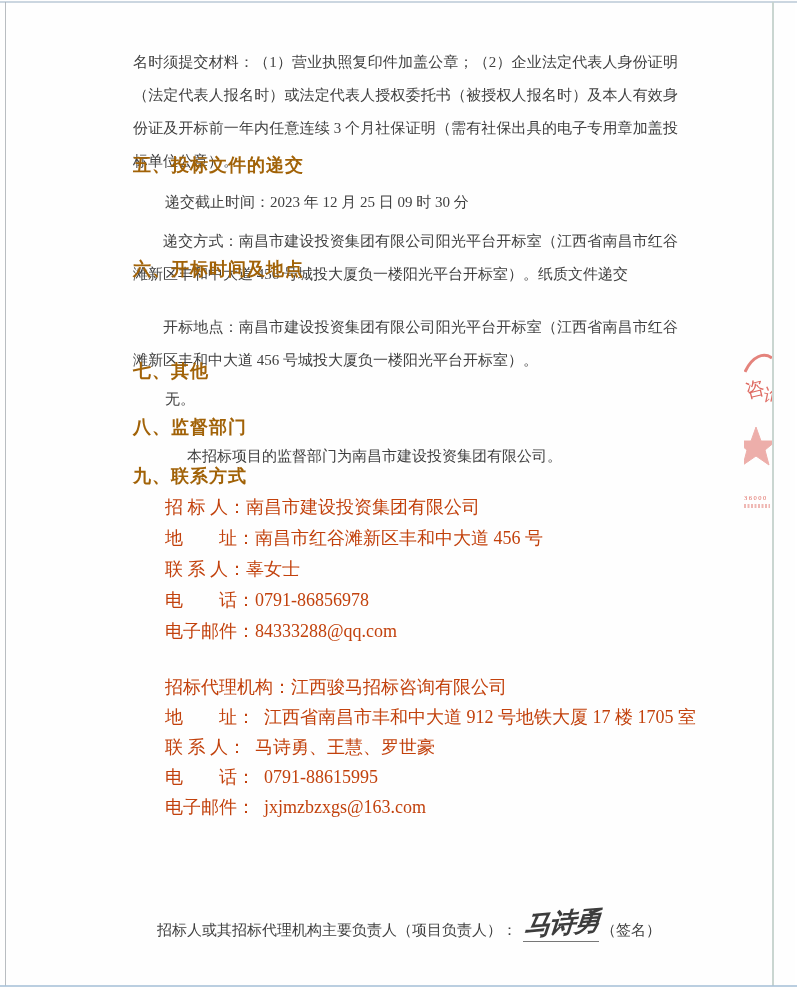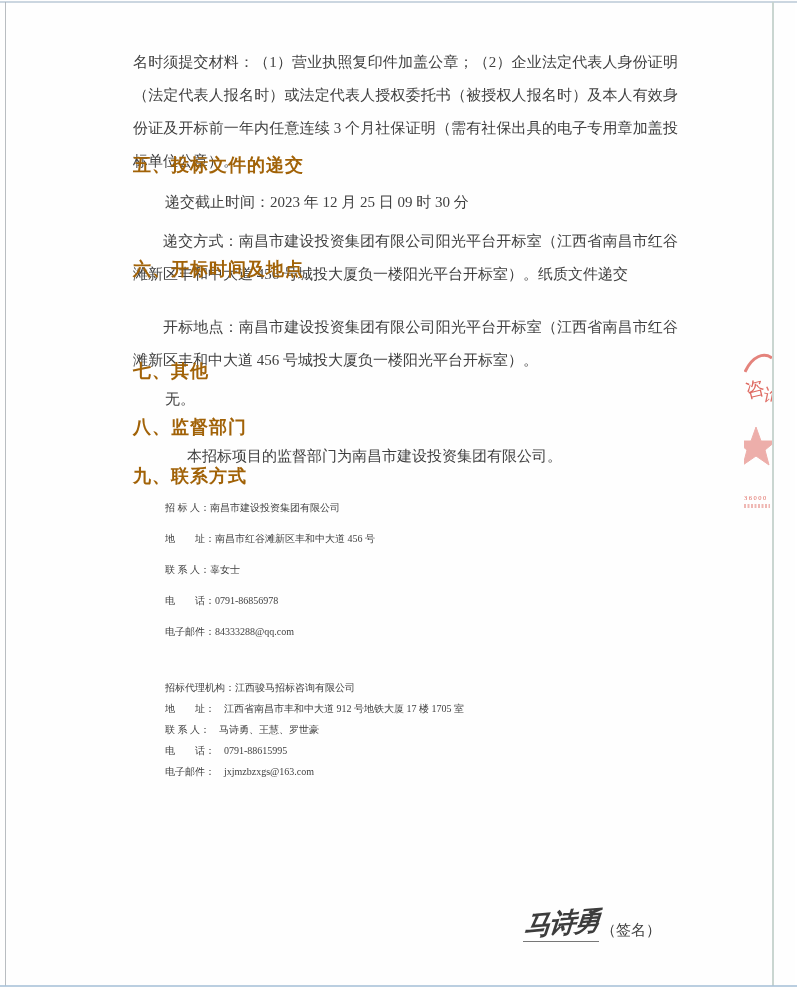--- a/index.html
+++ b/index.html
@@ -16,24 +16,24 @@
 
   .blk{position:absolute;}
   .body-text{font-size:15px;line-height:33px;color:#3f3f3f;}
   .just{text-align:justify;text-justify:inter-ideograph;}
   .indent{text-indent:2em;}
   .heading{
     font-family:"Liberation Sans","DejaVu Sans",sans-serif;
     font-weight:700;font-size:18px;color:#a16207;letter-spacing:1px;line-height:20px;
   }
   .contact{display:flex;flex-direction:column;}
-  .contact .row{white-space:nowrap;font-size:10px;color:#404040;line-height:17px;}
+  .contact .row{white-space:nowrap;font-size:18px;color:#c2410c;line-height:17px;}
   .contact .label{display:inline-block;}
   .gap14{gap:14px;}
-  .gap13{gap:4px;}
+  .gap13{gap:13px;}
   .agency .value{margin-left:9px;}
 
   .sigline{font-size:15px;color:#3f3f3f;white-space:nowrap;}
   .sig-underline{position:absolute;left:523px;top:941px;width:76px;height:1px;background:#777;}
   .sig-name{
     position:absolute;left:524px;top:905px;width:80px;
     font-size:27px;font-weight:700;font-style:italic;color:#3c3c3c;
     transform:rotate(-5deg) skewX(-10deg);letter-spacing:-2px;white-space:nowrap;
   }
   .sig-suffix{position:absolute;left:601px;top:921px;font-size:15px;color:#3f3f3f;}
@@ -96,20 +96,21 @@
       <span class="label">联 系 人：</span><span class="value">马诗勇、王慧、罗世豪</span>
     </div>
     <div class="row">
       <span class="label">电　　话：</span><span class="value">0791-88615995</span>
     </div>
     <div class="row">
       <span class="label">电子邮件：</span><span class="value">jxjmzbzxgs@163.com</span>
     </div>
   </div>
 
+  <div class="blk sigline" style="left:157px;top:921px;">招标人或其招标代理机构主要负责人（项目负责人）：</div>
   <div class="sig-underline"></div>
   <div class="sig-name">马诗勇</div>
   <div class="sig-suffix">（签名）</div>
 
   <div class="stamp">
     <svg width="28" height="180" viewBox="0 0 28 180" xmlns="http://www.w3.org/2000/svg">
       <path d="M1 24 C 8 8, 20 4, 28 10" fill="none" stroke="#d94f45" stroke-width="3" opacity="0.7"></path>
       <text x="1" y="48" font-size="19" fill="#d94f45" opacity="0.85" transform="rotate(-14 8 40)">咨</text>
       <text x="20" y="54" font-size="19" fill="#d94f45" opacity="0.8" transform="rotate(12 24 46)">询</text>
       <path d="M12 79 L17 93 L32 93 L21 102 L25 117 L12 108 L-1 117 L3 102 L-8 93 L7 93 Z" fill="#d94f45" opacity="0.45" stroke="#d94f45" stroke-width="1"></path>

